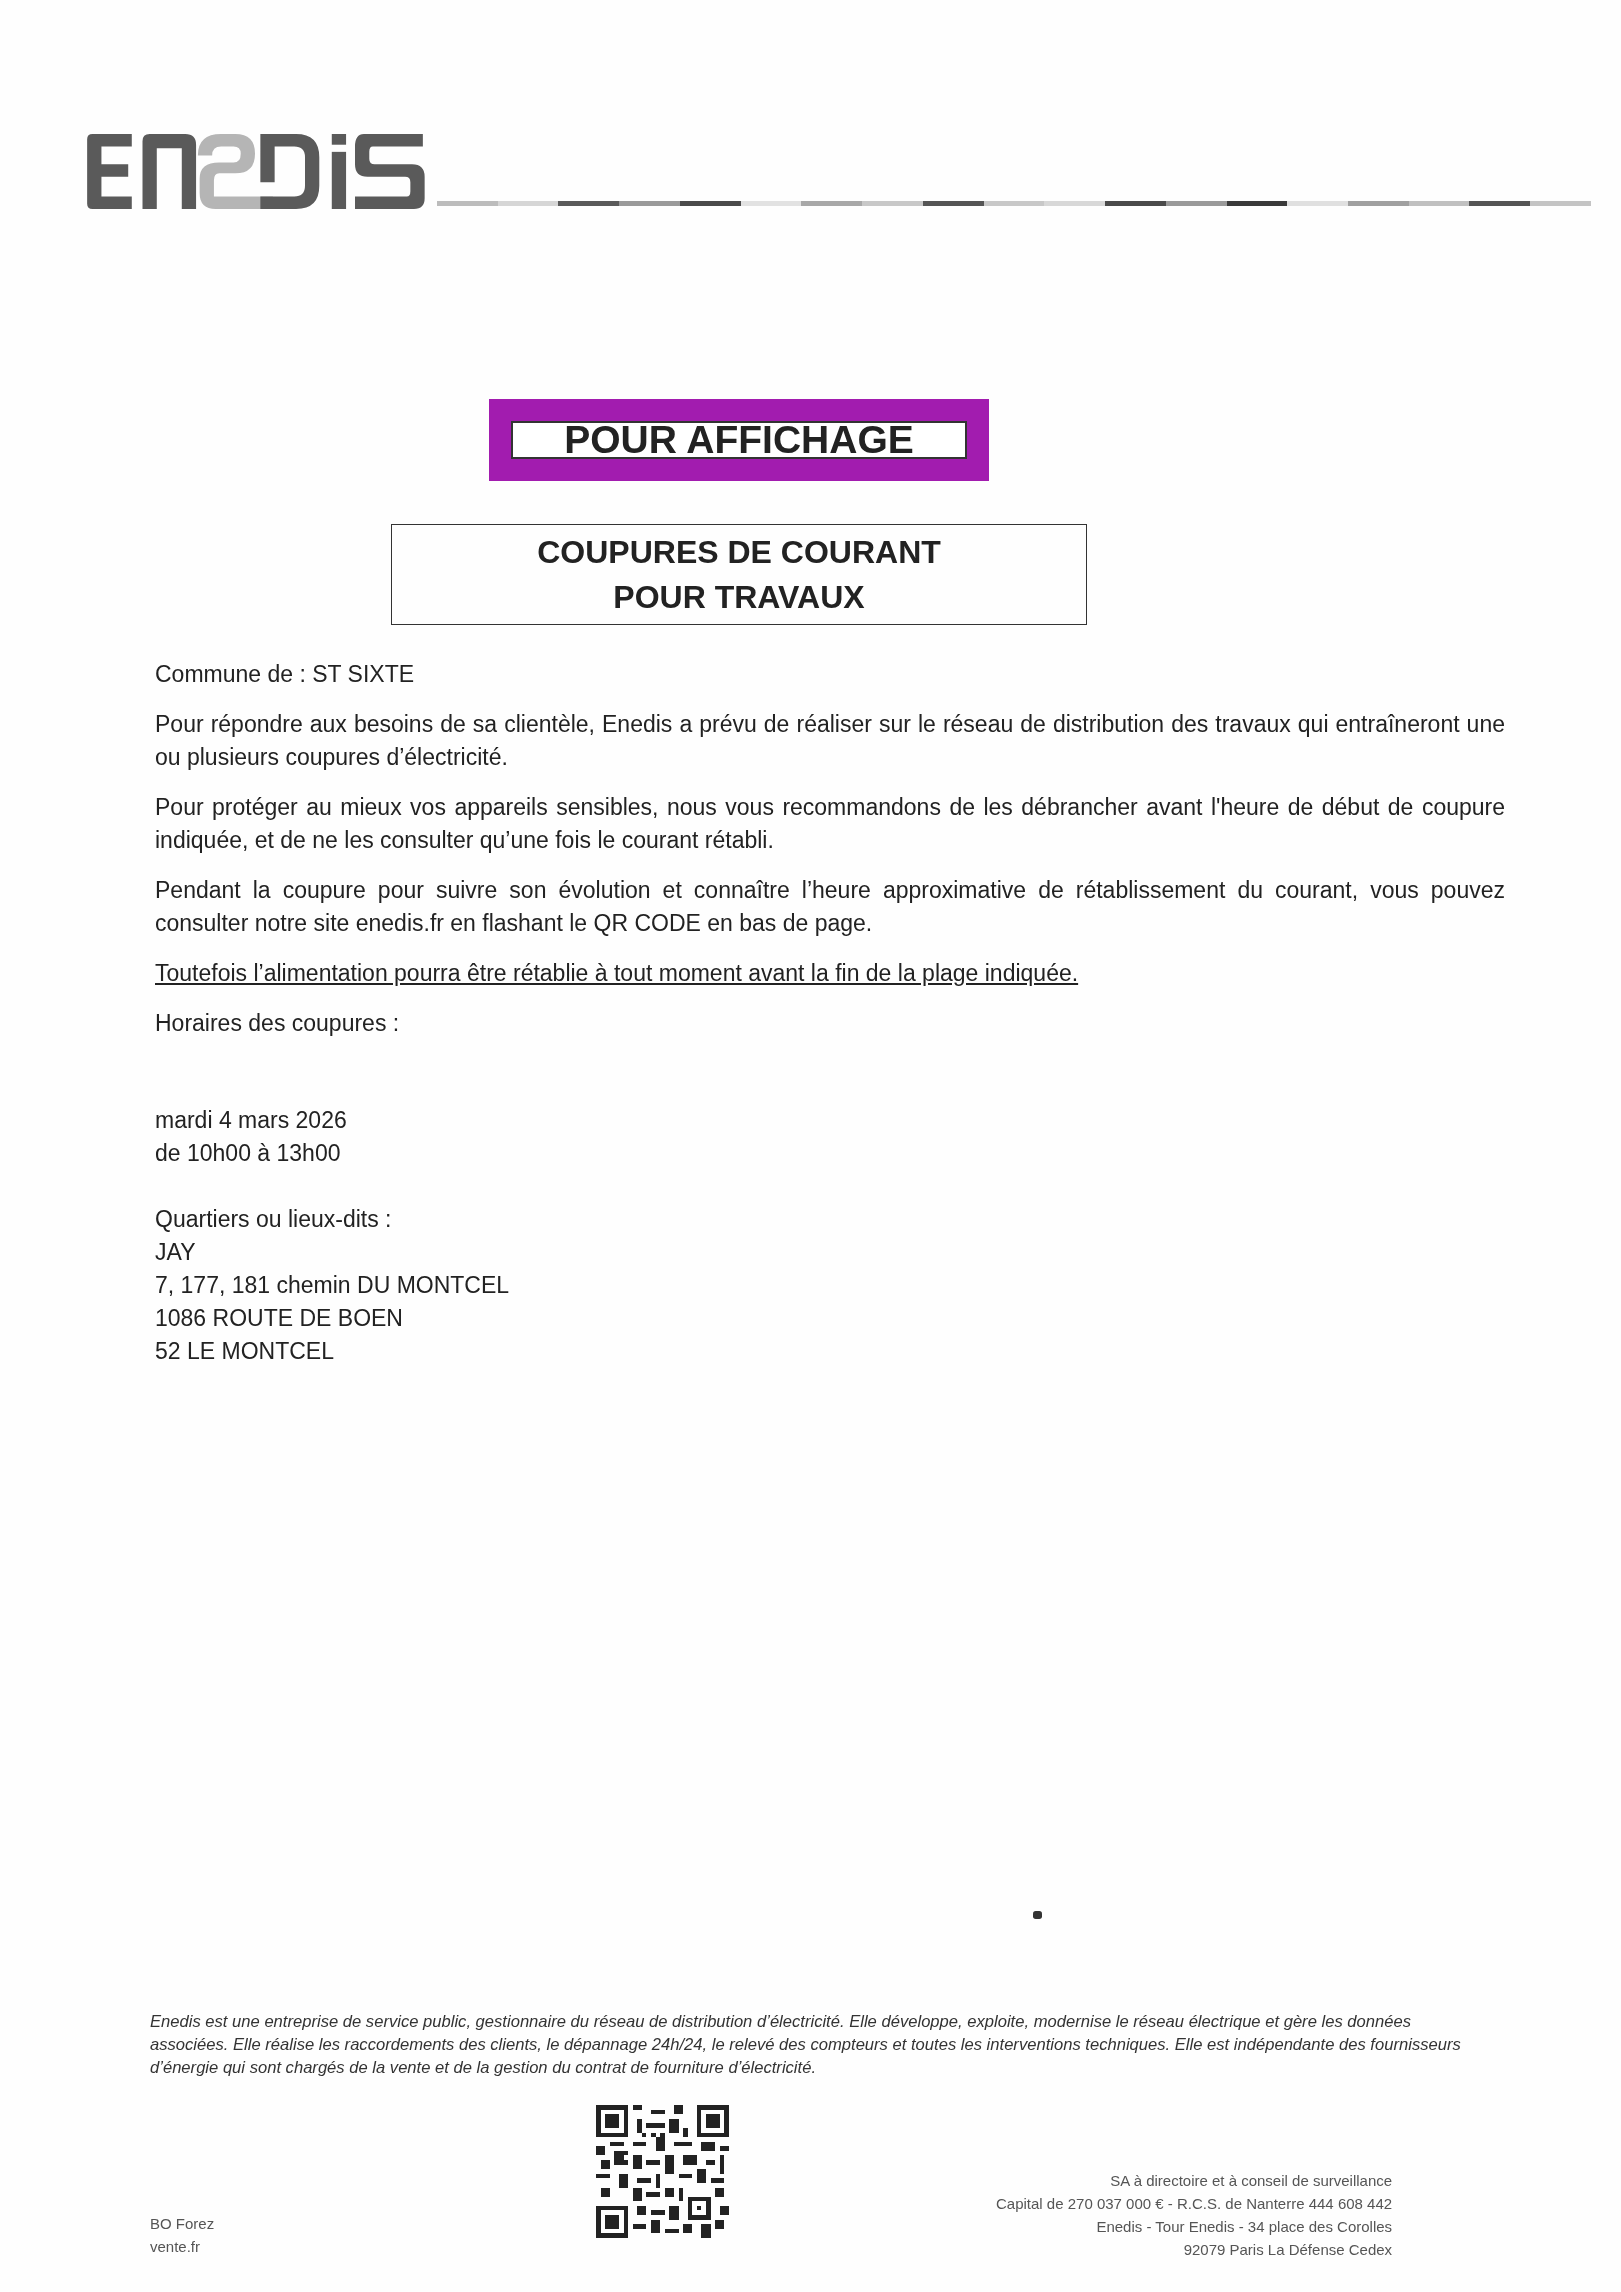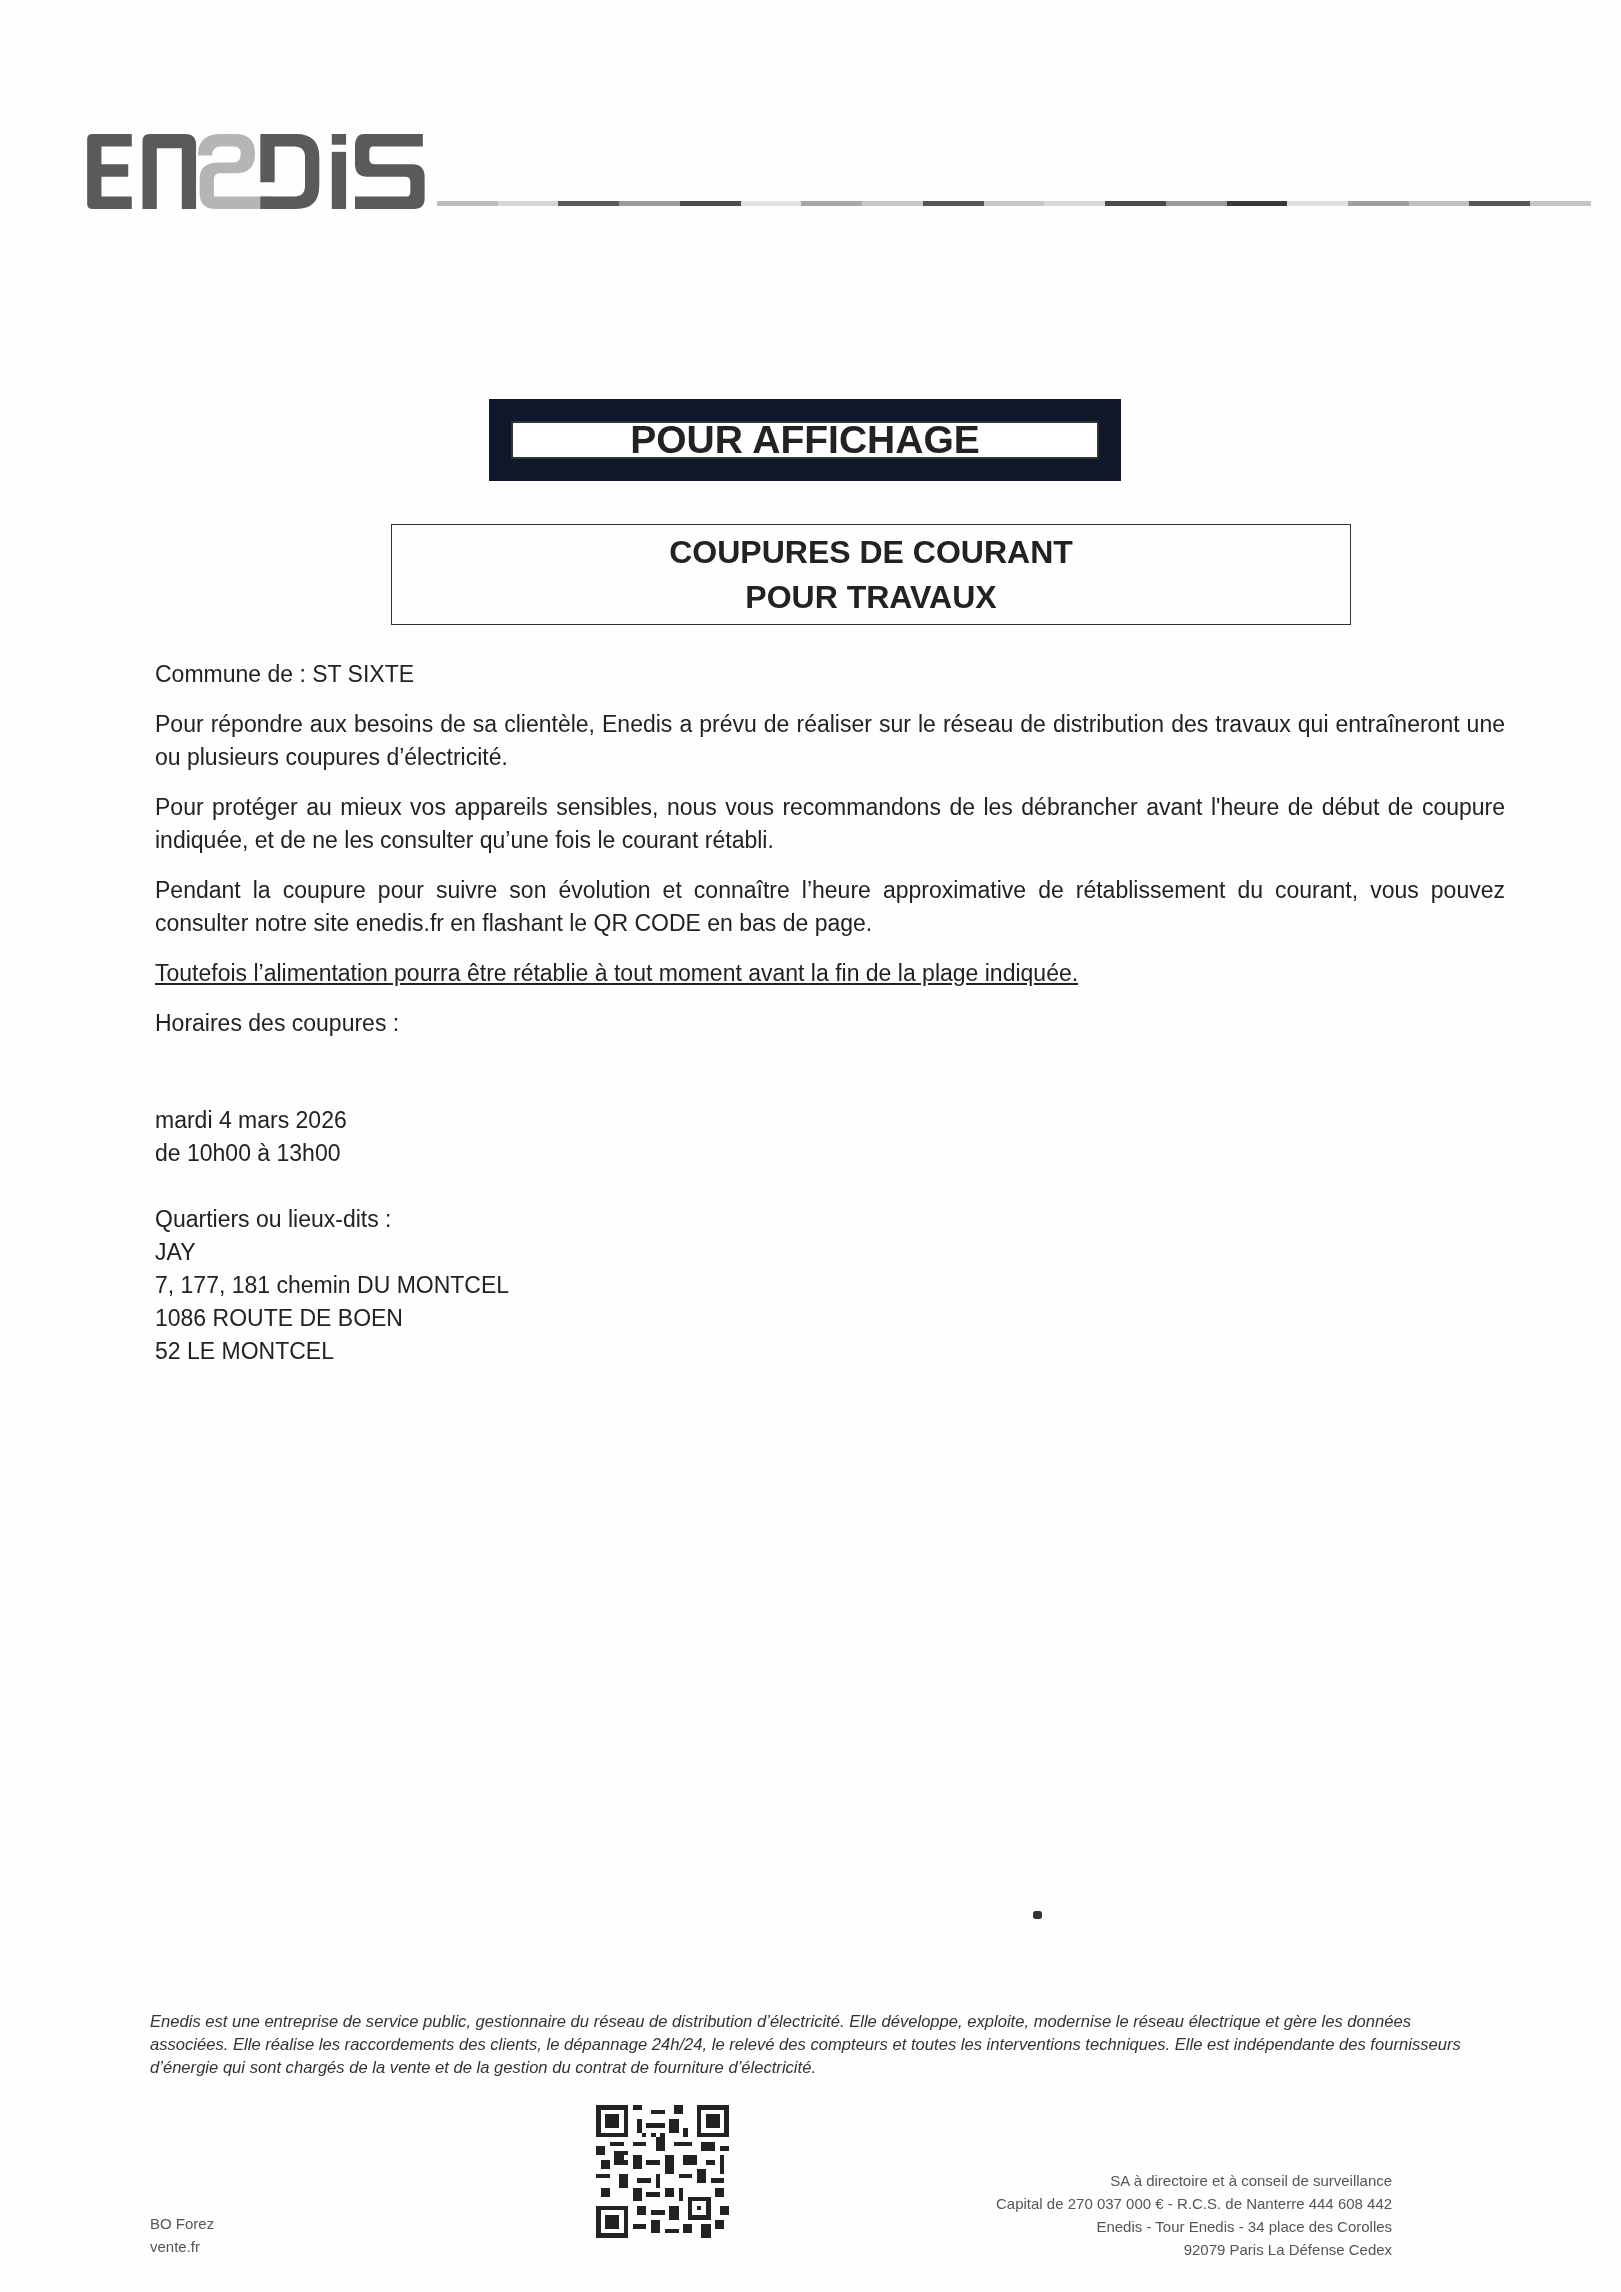--- a/index.html
+++ b/index.html
@@ -4,26 +4,26 @@
 <style>
   html, body { margin:0; padding:0; }
   body { width:1621px; height:2293px; background:#fefefe; position:relative; overflow:hidden;
          font-family:"Liberation Sans", sans-serif; color:#222; }
   .abs { position:absolute; }
   
   #logo { left:85px; top:134px; width:340px; height:75px; }
   #logo-line { left:437px; top:201px; width:1154px; height:5.4px; display:flex; }
   #logo-line span { display:block; height:100%; }
   
-  #title-box { left:489px; top:399px; width:632px; height:82px; background:#0f172a; box-sizing:border-box; padding:22px; }
+  #title-box { left:489px; top:399px; width:500px; height:82px; background:#a21caf; box-sizing:border-box; padding:22px; }
   #title-inner { width:100%; height:100%; background:#fff; border:2.7px solid #333; box-sizing:border-box;
                  outline:1.8px solid #fff; outline-offset:-5.4px; display:flex; align-items:center; justify-content:center; }
   #title-text { font-weight:bold; font-size:39px; letter-spacing:0px; color:#222; }
   
-  #sub-box { left:391px; top:524px; width:960px; height:101px; border:1.8px solid #333; box-sizing:border-box;
+  #sub-box { left:391px; top:524px; width:696px; height:101px; border:1.8px solid #333; box-sizing:border-box;
              display:flex; flex-direction:column; align-items:center; justify-content:center; }
   .sub-line { font-weight:bold; font-size:32px; line-height:45px; color:#222; }
   
   #body { left:155px; top:658px; width:1350px; font-size:23px; line-height:33px; color:#222; }
   #body p { margin:0; }
   .just { text-align:justify; }
   .gap { margin-top:17px !important; }
   .ul { text-decoration:underline; }
   #schedule { left:155px; top:1104px; font-size:23px; line-height:33px; }
   #places { left:155px; top:1203px; font-size:23px; line-height:33px; }

